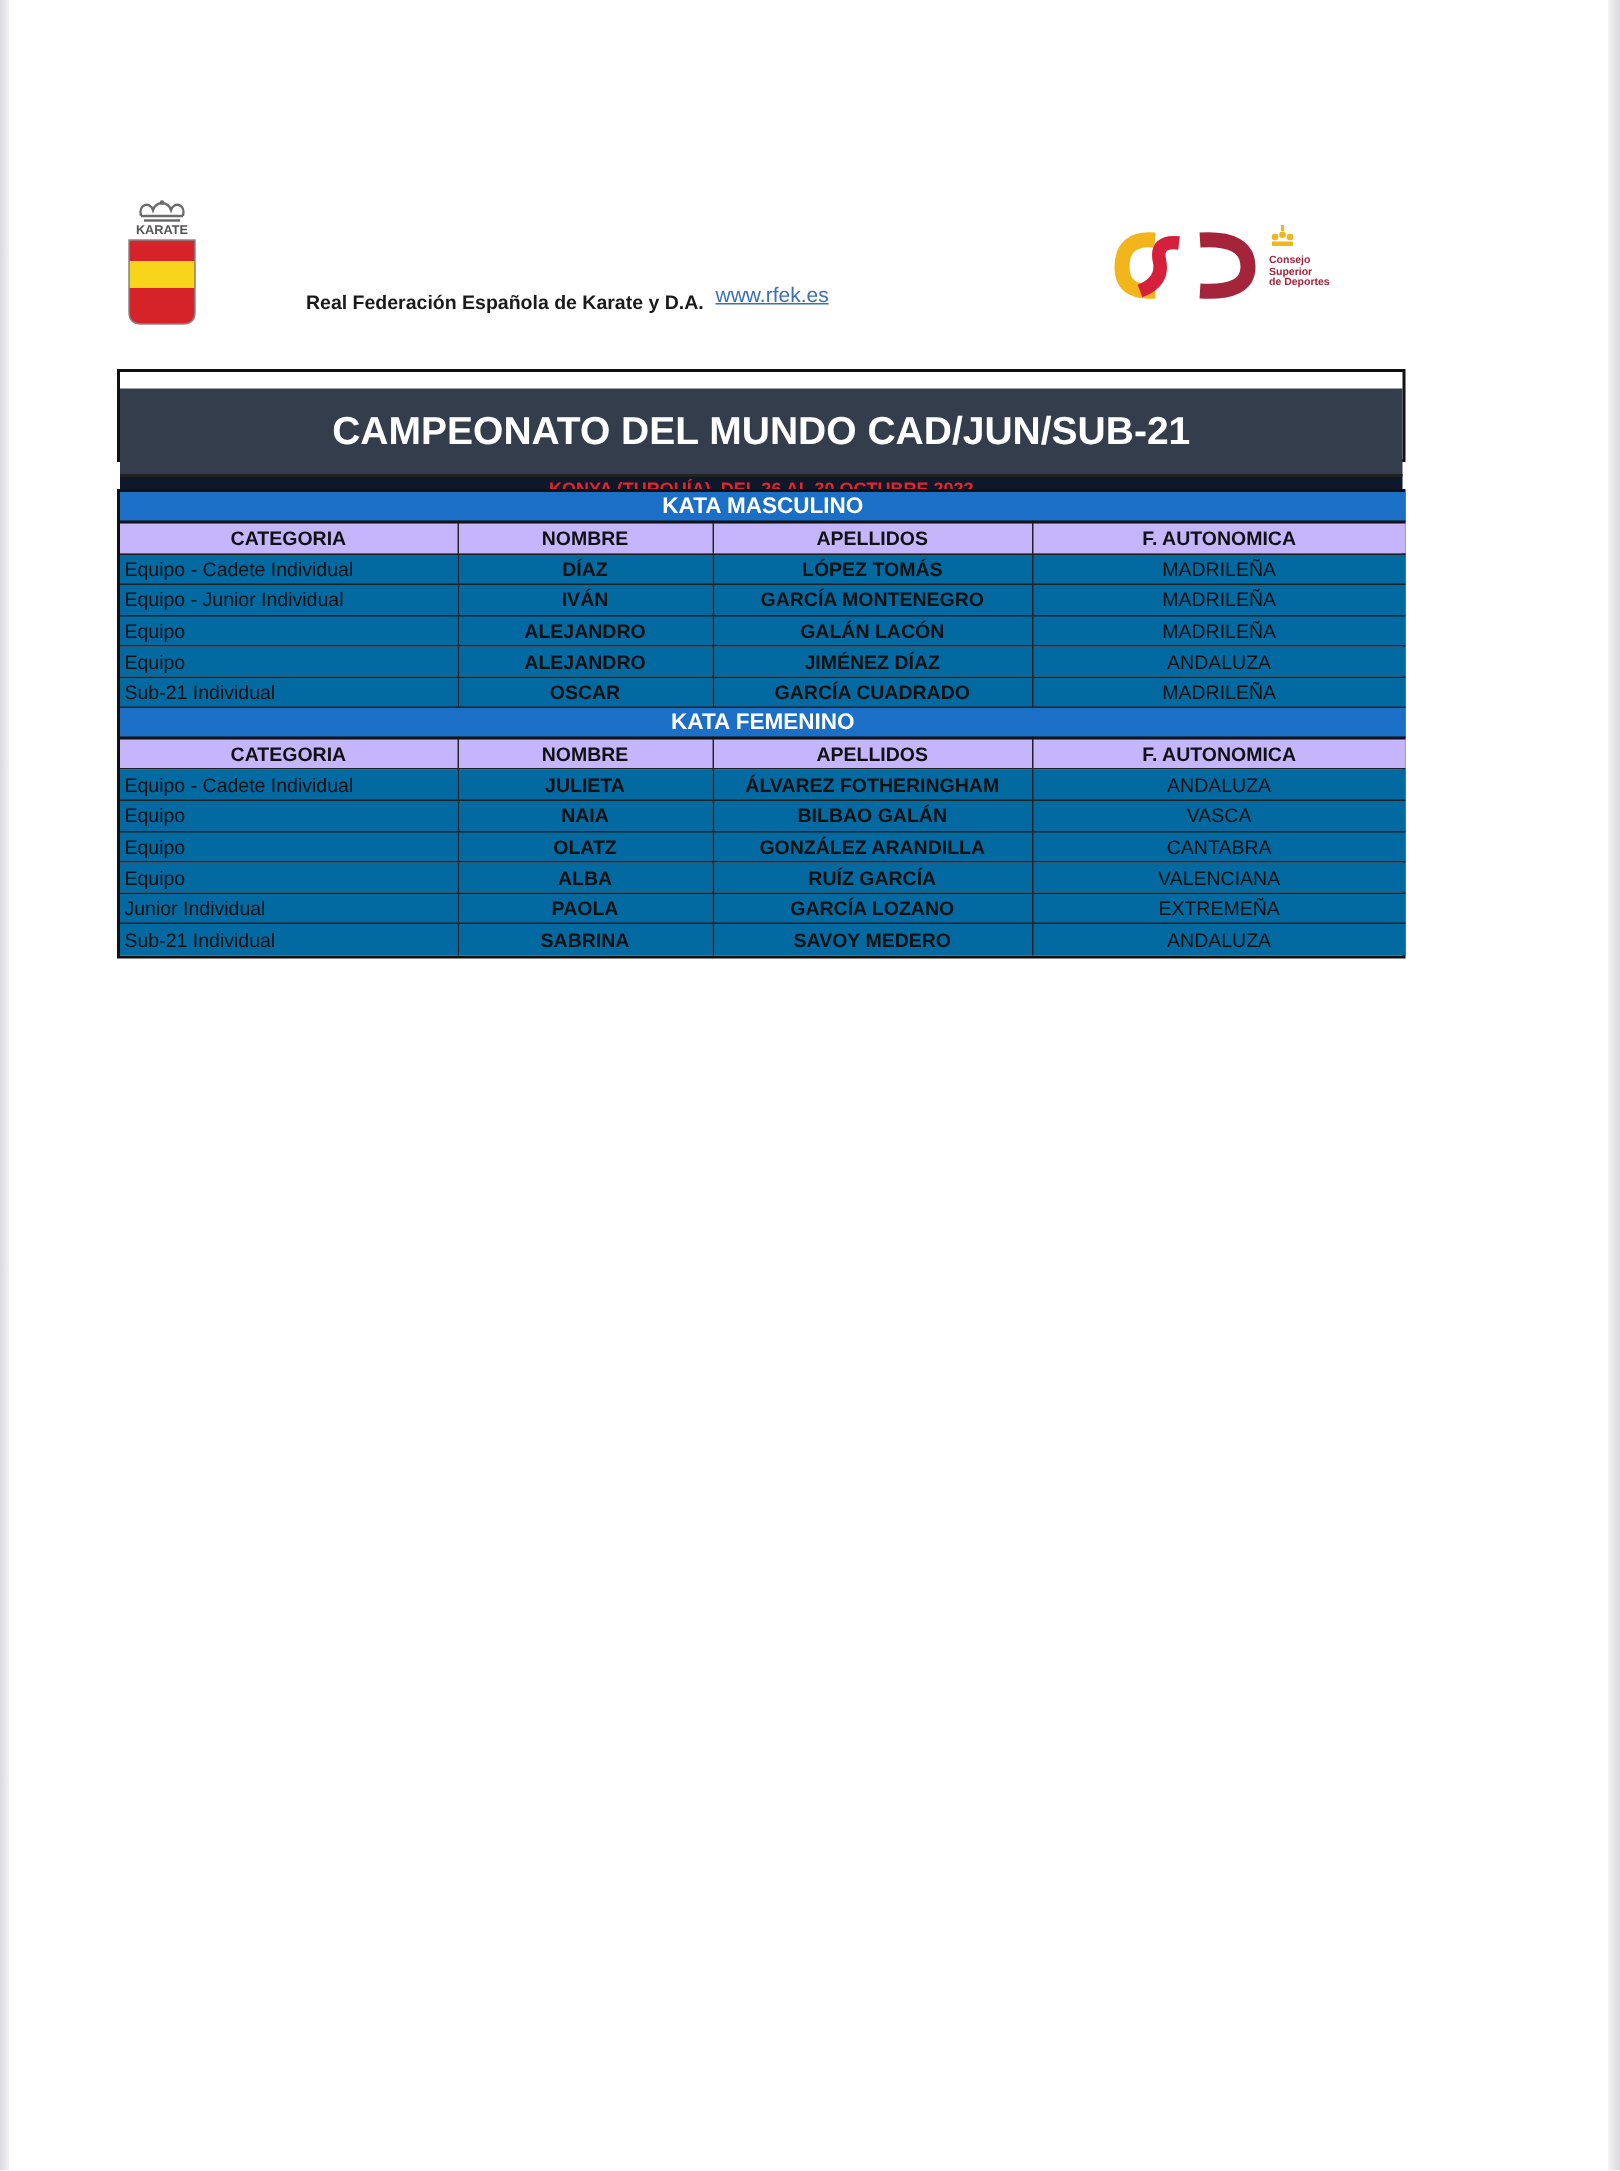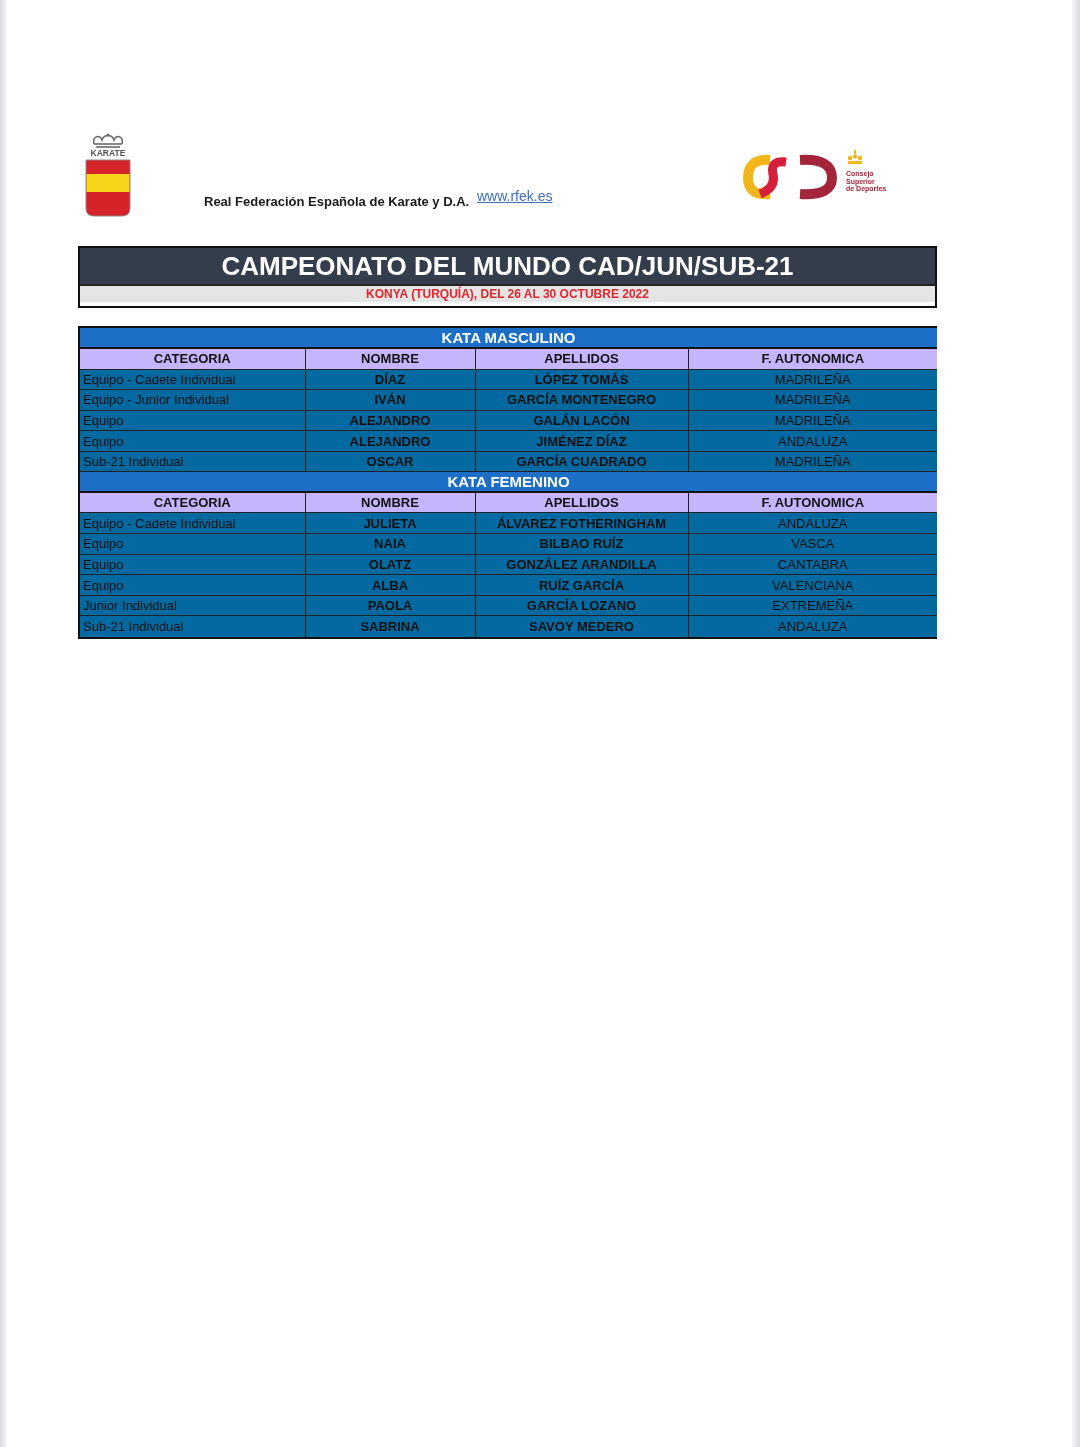--- a/index.html
+++ b/index.html
@@ -13,23 +13,23 @@
 
   
   .rfek-logo { position: absolute; left: 82px; top: 132px; width: 52px; height: 86px; }
   .fed-name { position: absolute; left: 204px; top: 168px; font-size: 13px; font-weight: bold; color: #1a1a1a; margin-top: 26px; }
   .fed-url { position: absolute; left: 477px; top: 188px; font-size: 14px; color: #3b6fb6; text-decoration: underline; }
   .csd-logo { position: absolute; left: 740px; top: 148px; width: 165px; height: 52px; }
   .csd-text { position: absolute; left: 846px; top: 170px; font-size: 7px; line-height: 7.5px; color: #a3243b; font-weight: bold; }
 
   
   .title-box { position: absolute; left: 78px; top: 246px; width: 859px; height: 62px; border: 2px solid #111; }
-  .title-main { height: 36px; background: #343d4b; color: #fff; font-size: 26px; font-weight: bold;
-    display: flex; align-items: center; justify-content: center; letter-spacing: 0; font-family: "Liberation Sans Narrow", "Liberation Sans", sans-serif; }
-  .title-sub { height: 18px; border-top: 2px solid #222; background: #e5e5e5; color: #e0262c; font-size: 12px; font-weight: bold;
+  .title-main { height: 57px; background: #343d4b; color: #fff; font-size: 26px; font-weight: bold;
+    display: flex; align-items: center; justify-content: center; letter-spacing: 0; font-family: "Liberation Sans Narrow", "Liberation Sans", sans-serif; margin-top: 11px; }
+  .title-sub { height: 18px; border-top: 2px solid #222; background: #0f172a; color: #e0262c; font-size: 12px; font-weight: bold;
     display: flex; align-items: center; justify-content: center; }
 
   
   .results { position: absolute; left: 78px; top: 326px; width: 859px; border: 2px solid #111; }
   table { border-collapse: collapse; width: 100%; table-layout: fixed; font-size: 13px; }
   col.c1 { width: 225px; } col.c2 { width: 170px; } col.c3 { width: 213px; } col.c4 { width: 249px; }
   .section-row td { background: #1b6fc7; color: #fff; font-weight: bold; font-size: 15px; text-align: center;
     height: 20px; border-bottom: 2px solid #111; }
   .head-row td { background: #c4b5fd; font-weight: bold; text-align: center; height: 21px;
     border-right: 1.5px solid #222; border-bottom: 1.5px solid #222; }
@@ -149,21 +149,21 @@
         </tr>
         <tr class="data-row">
           <td class="cat">Equipo - Cadete Individual</td>
           <td class="name">JULIETA</td>
           <td class="surname">ÁLVAREZ FOTHERINGHAM</td>
           <td class="region">ANDALUZA</td>
         </tr>
         <tr class="data-row">
           <td class="cat">Equipo</td>
           <td class="name">NAIA</td>
-          <td class="surname">BILBAO RUÍZ</td>
+          <td class="surname">BILBAO GALÁN</td>
           <td class="region">VASCA</td>
         </tr>
         <tr class="data-row">
           <td class="cat">Equipo</td>
           <td class="name">OLATZ</td>
           <td class="surname">GONZÁLEZ ARANDILLA</td>
           <td class="region">CANTABRA</td>
         </tr>
         <tr class="data-row">
           <td class="cat">Equipo</td>

